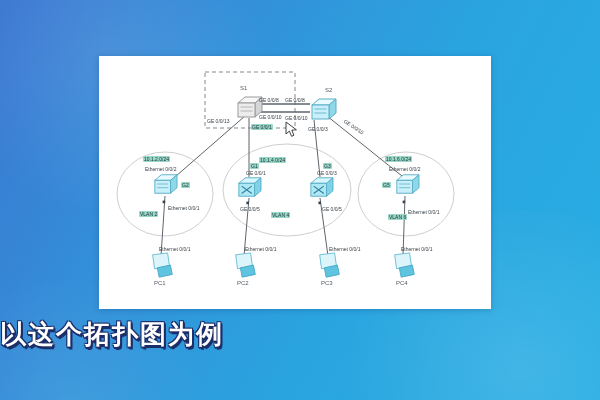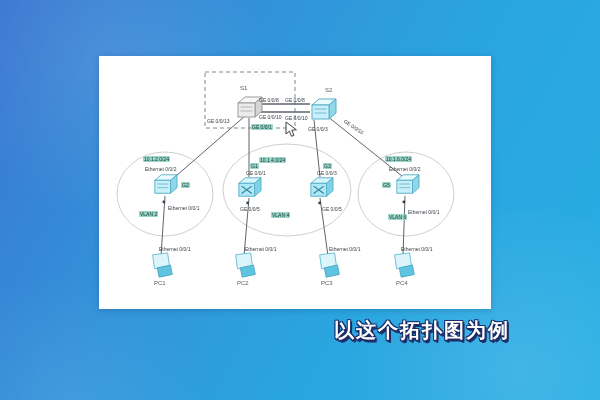--- a/index.html
+++ b/index.html
@@ -16,22 +16,22 @@
   .panel{position:absolute;left:99px;top:56px;width:392px;height:253px;background:#ffffff;box-shadow:0 1px 6px rgba(0,40,90,.25);}
   .links-layer{position:absolute;left:0;top:0;width:100%;height:100%;}
 
   .lbl{position:absolute;font-size:5px;line-height:6px;color:#3a4047;white-space:nowrap;z-index:3;}
   .dev-name{position:absolute;font-size:6px;line-height:7px;color:#55606a;white-space:nowrap;z-index:3;}
   .chip{position:absolute;font-size:5px;line-height:6px;color:#15323d;background:#9bd7c6;padding:0 1px;border-radius:1px;white-space:nowrap;z-index:3;}
   .icon-box{position:absolute;z-index:2;}
   .rot{transform:rotate(33deg);transform-origin:left top;}
 
   .caption{
-    position:absolute;left:0;top:317px;width:510px;text-align:right;
-    font-size:20px;font-weight:bold;letter-spacing:2px;color:#ffffff;
+    position:absolute;left:0;top:317px;width:510px;text-align:left;
+    font-size:26px;font-weight:bold;letter-spacing:2px;color:#ffffff;
     text-shadow:2px 3px 0 #1c2d68,-1px -1px 0 #1c2d68,1px -1px 0 #1c2d68,
                 -1px 1px 0 #1c2d68,2px 1px 0 #1c2d68,0 2px 0 #1c2d68;
   }
 </style>
 </head>
 <body>
 
 <div class="stage">
   <div class="bg-blob blob1"></div>
   <div class="bg-blob blob2"></div>

